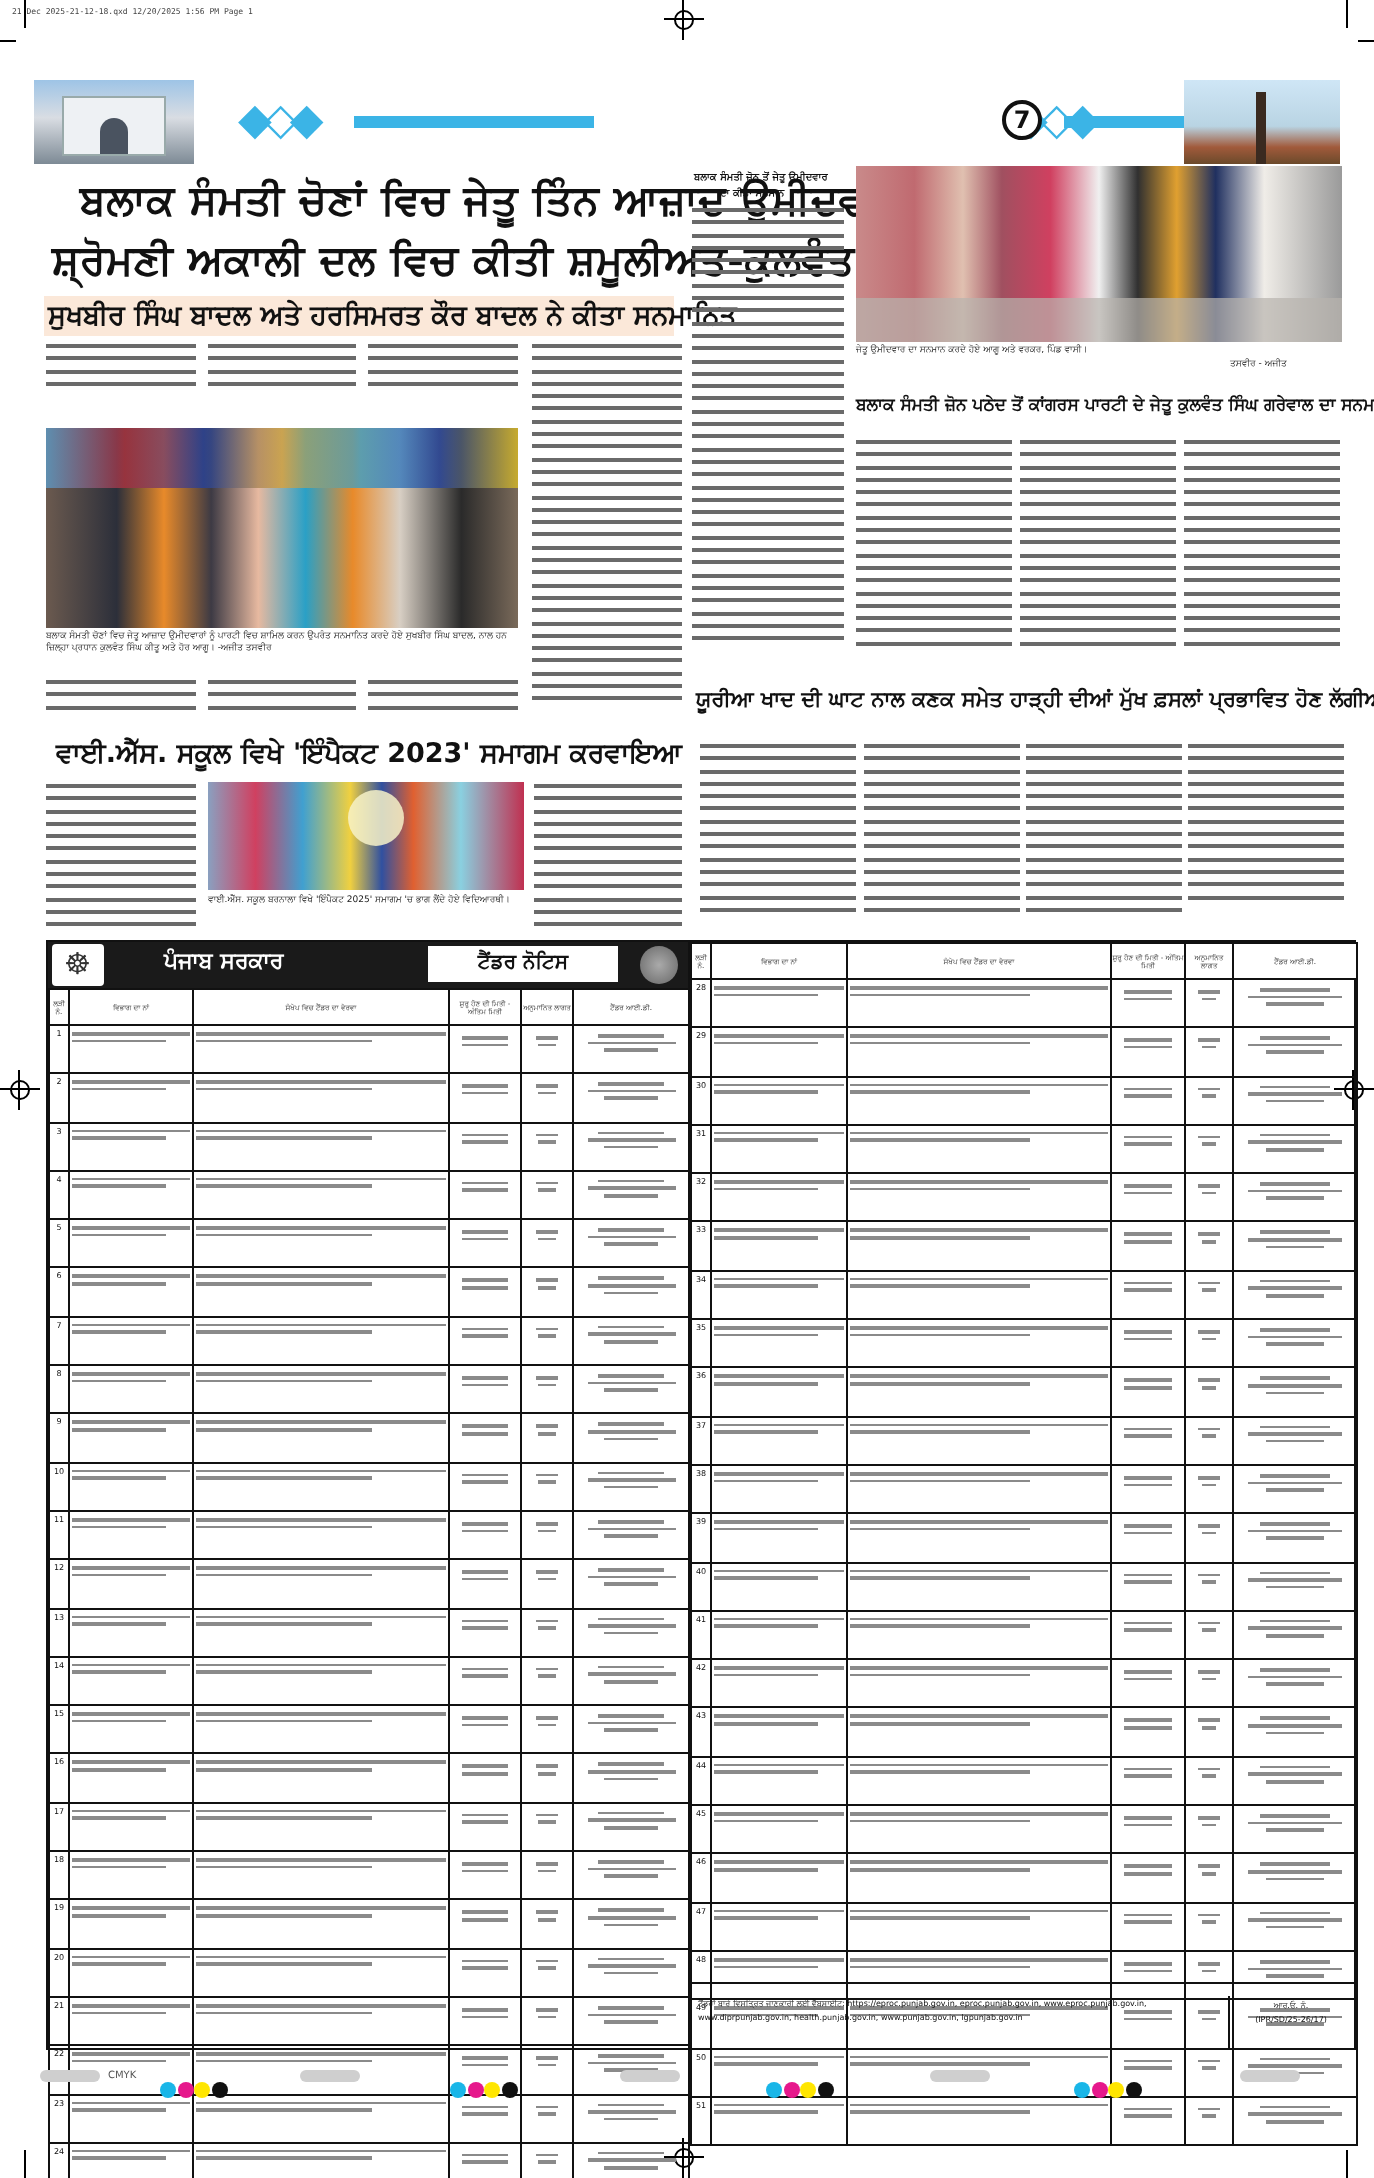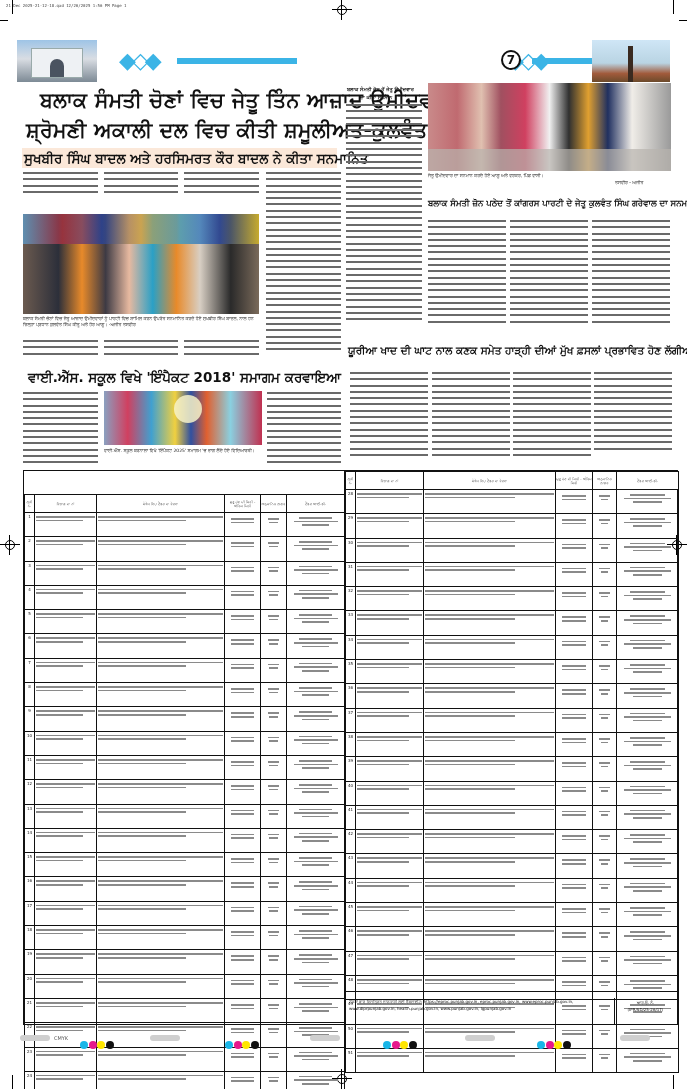--- a/index.html
+++ b/index.html
@@ -272,21 +272,21 @@
     <div class="ln"></div>
     <div class="ln"></div>
     <div class="ln"></div>
     <div class="ln"></div>
     <div class="ln"></div>
     <div class="ln"></div>
     <div class="ln"></div>
     <div class="ln"></div>
   </div>
 
-<div class="hl" style="left:28px;top:369px;font-size:13.5px;">ਵਾਈ.ਐੱਸ. ਸਕੂਲ ਵਿਖੇ 'ਇੰਪੈਕਟ 2018' ਸਮਾਗਮ ਕਰਵਾਇਆ</div>
+<div class="hl" style="left:28px;top:369px;font-size:13.5px;">ਵਾਈ.ਐੱਸ. ਸਕੂਲ ਵਿਖੇ 'ਇੰਪੈਕਟ 2023' ਸਮਾਗਮ ਕਰਵਾਇਆ</div>
 <div class="textcol" style="left:23px;top:392px;width:75px;">
     <div class="ln"></div>
     <div class="ln"></div>
     <div class="ln"></div>
     <div class="ln"></div>
     <div class="ln"></div>
     <div class="ln"></div>
     <div class="ln"></div>
     <div class="ln"></div>
     <div class="ln"></div>
@@ -372,20 +372,26 @@
     <div class="ln"></div>
     <div class="ln"></div>
     <div class="ln"></div>
     <div class="ln"></div>
     <div class="ln"></div>
     <div class="ln"></div>
     <div class="ln"></div>
   </div>
 
 <div class="tender">
+  <div class="tender-head">
+    <div class="emb"></div>
+    <div class="gov">ਪੰਜਾਬ ਸਰਕਾਰ</div>
+    <div class="notice">ਟੈਂਡਰ ਨੋਟਿਸ</div>
+    <div class="seal"></div>
+  </div>
   <div class="divider-v"></div>
 
   <table class="tbl" style="left:0;top:23px;width:320px;">
     <colgroup>
         <col style="width:10px">
         <col style="width:62px">
         <col style="width:128px">
         <col style="width:36px">
         <col style="width:26px">
         <col style="width:58px">

